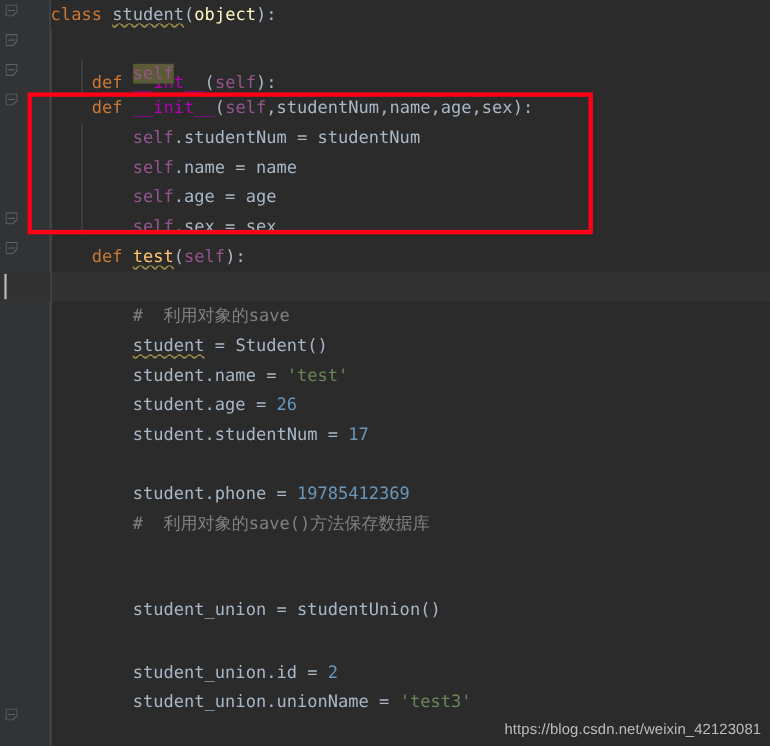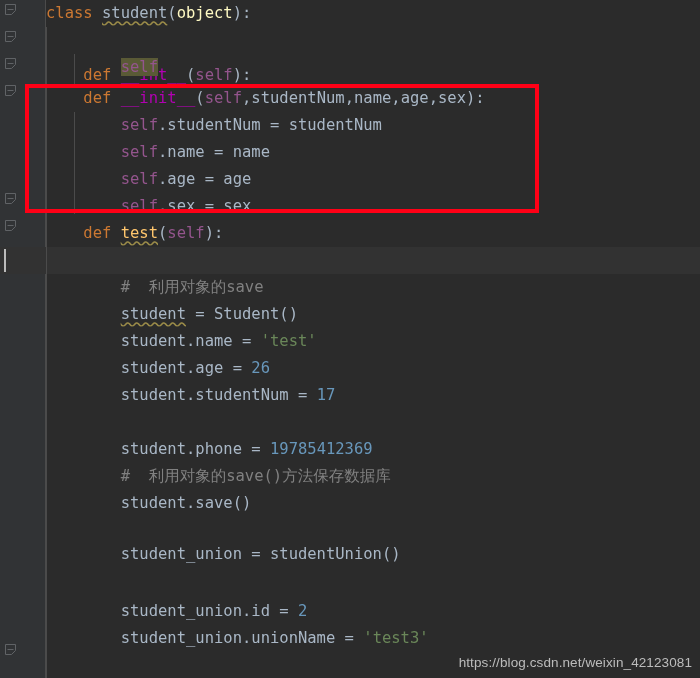--- a/index.html
+++ b/index.html
@@ -183,21 +183,20 @@
       <div class="line" style="top: 193px;"><span class="txt"><span class="punc">        </span><span class="self">self</span><span class="ident">.sex = sex</span></span></div>
       <div class="line" style="top: 220px;"><span class="txt"><span class="punc">    </span><span class="kw">def</span><span class="punc"> </span><span class="fn squiggle">test</span><span class="punc">(</span><span class="self">self</span><span class="punc">):</span></span></div>
       <div class="line current" style="top: 247px;"><span class="txt"></span></div>
       <div class="line" style="top: 274px;"><span class="txt"><span class="punc">        </span><span class="cmt">#  利用对象的save</span></span></div>
       <div class="line" style="top: 301px;"><span class="txt"><span class="punc">        </span><span class="ident squiggle">student</span><span class="ident"> = Student()</span></span></div>
       <div class="line" style="top: 328px;"><span class="txt"><span class="punc">        </span><span class="ident">student.name = </span><span class="str">'test'</span></span></div>
       <div class="line" style="top: 355px;"><span class="txt"><span class="punc">        </span><span class="ident">student.age = </span><span class="num">26</span></span></div>
       <div class="line" style="top: 382px;"><span class="txt"><span class="punc">        </span><span class="ident">student.studentNum = </span><span class="num">17</span></span></div>
       <div class="line" style="top: 436px;"><span class="txt"><span class="punc">        </span><span class="ident">student.phone = </span><span class="num">19785412369</span></span></div>
       <div class="line" style="top: 463px;"><span class="txt"><span class="punc">        </span><span class="cmt">#  利用对象的save()方法保存数据库</span></span></div>
-      <div class="line" style="top: 490px;"><span class="txt"><span class="punc">        </span><span class="ident">student.save()</span></span></div>
       <div class="line" style="top: 517px;"><span class="txt"></span></div>
       <div class="line" style="top: 544px;"><span class="txt"></span></div>
       <div class="line" style="top: 541px;"><span class="txt"><span class="punc">        </span><span class="ident">student_union = studentUnion()</span></span></div>
       <div class="line" style="top: 598px;"><span class="txt"><span class="punc">        </span><span class="ident">student_union.id = </span><span class="num">2</span></span></div>
       <div class="line" style="top: 625px;"><span class="txt"><span class="punc">        </span><span class="ident">student_union.unionName = </span><span class="str">'test3'</span></span></div>
       <div class="line" style="top: 652px;"><span class="txt"><span class="punc">        </span></span></div>
     </div>
 
   <div id="guides">
       <div class="guide" style="left: 46px; top: 27px; height: 651px;"></div>

